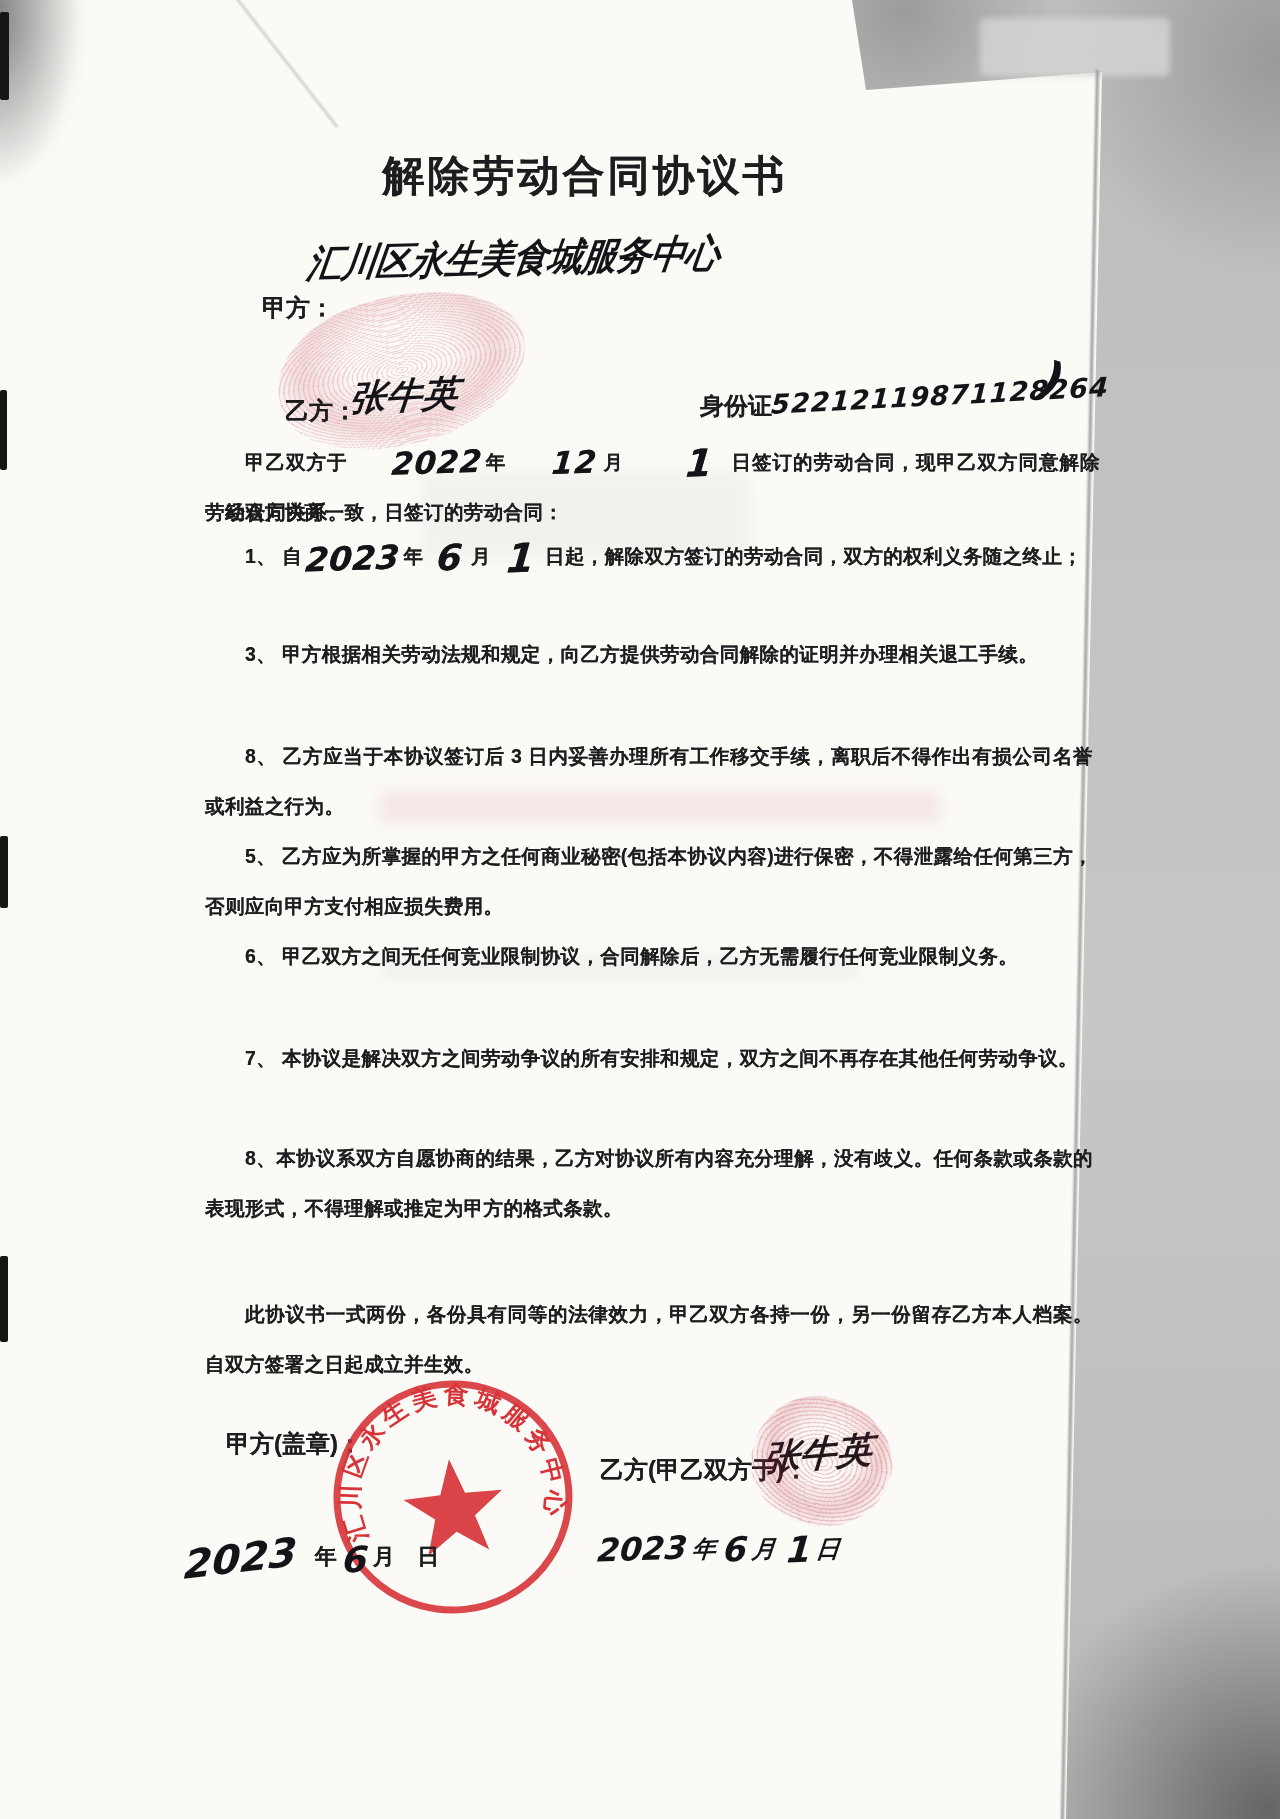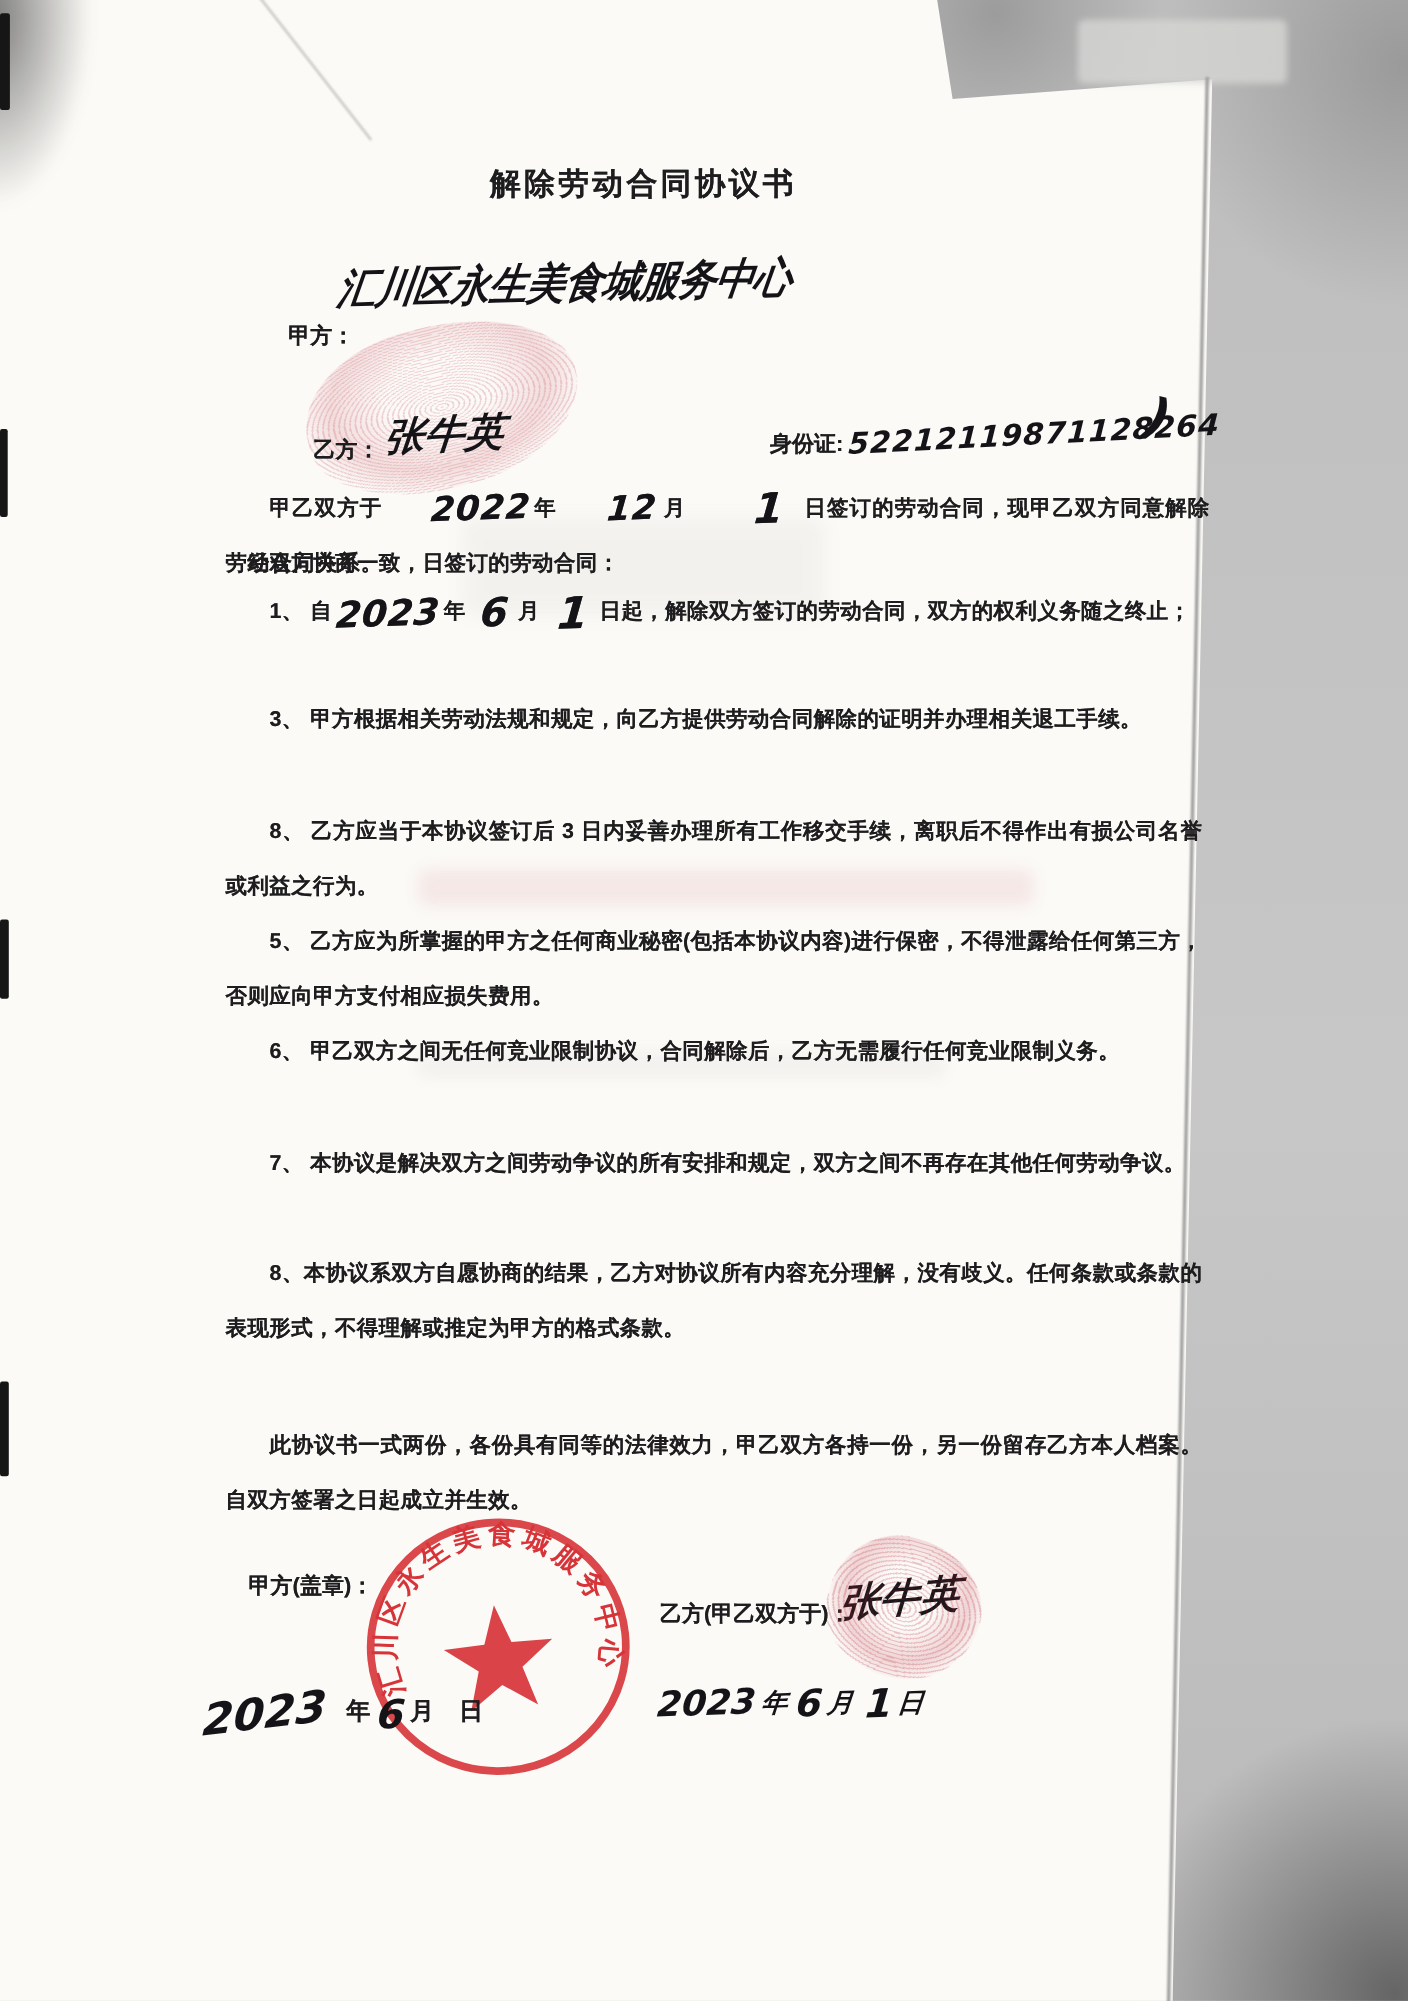--- a/index.html
+++ b/index.html
@@ -17,26 +17,26 @@
     clip-path:polygon(0 0,852px 0,866px 90px,1102px 72px,1066px 1819px,0 1819px);
   }
   .print{color:#1d1d1f;font-weight:600;text-shadow:0 0 .4px rgba(25,25,25,.75);}
   .hw{
     font-family:"DejaVu Sans",sans-serif;font-weight:700;font-style:italic;
     color:#141418;display:inline-block;transform:skewX(-7deg) rotate(-2deg);
     white-space:nowrap;line-height:1;
   }
   .title{
     position:absolute;left:180px;top:148px;width:810px;text-align:center;
-    font-size:28px;letter-spacing:3px;font-weight:700;
+    font-size:42px;letter-spacing:3px;font-weight:700;
   }
   .bodyline{position:absolute;font-size:19.5px;letter-spacing:.4px;line-height:50px;margin:0;}
   p.clause{position:absolute;left:205px;width:888px;margin:0;text-indent:40px;
     font-size:19.5px;letter-spacing:.4px;line-height:50px;text-align:justify;}
-  .label{position:absolute;font-size:20px;}
+  .label{position:absolute;font-size:24px;}
   .fp{
     position:absolute;
     border-radius:46% 54% 50% 50%/52% 48% 55% 45%;
     background:
       radial-gradient(ellipse at 50% 42%, rgba(205,60,75,0) 28%, rgba(186,32,52,.22) 56%, rgba(186,32,52,0) 74%),
       repeating-radial-gradient(ellipse 58% 48% at 50% 50%, rgba(178,28,48,.30) 0 1.5px, rgba(255,245,245,.02) 1.5px 5px);
     filter:blur(.5px);
   }
   .stamp-wrap{position:absolute;left:328px;top:1376px;width:250px;height:243px;
     transform:rotate(-6deg);opacity:.93;}

